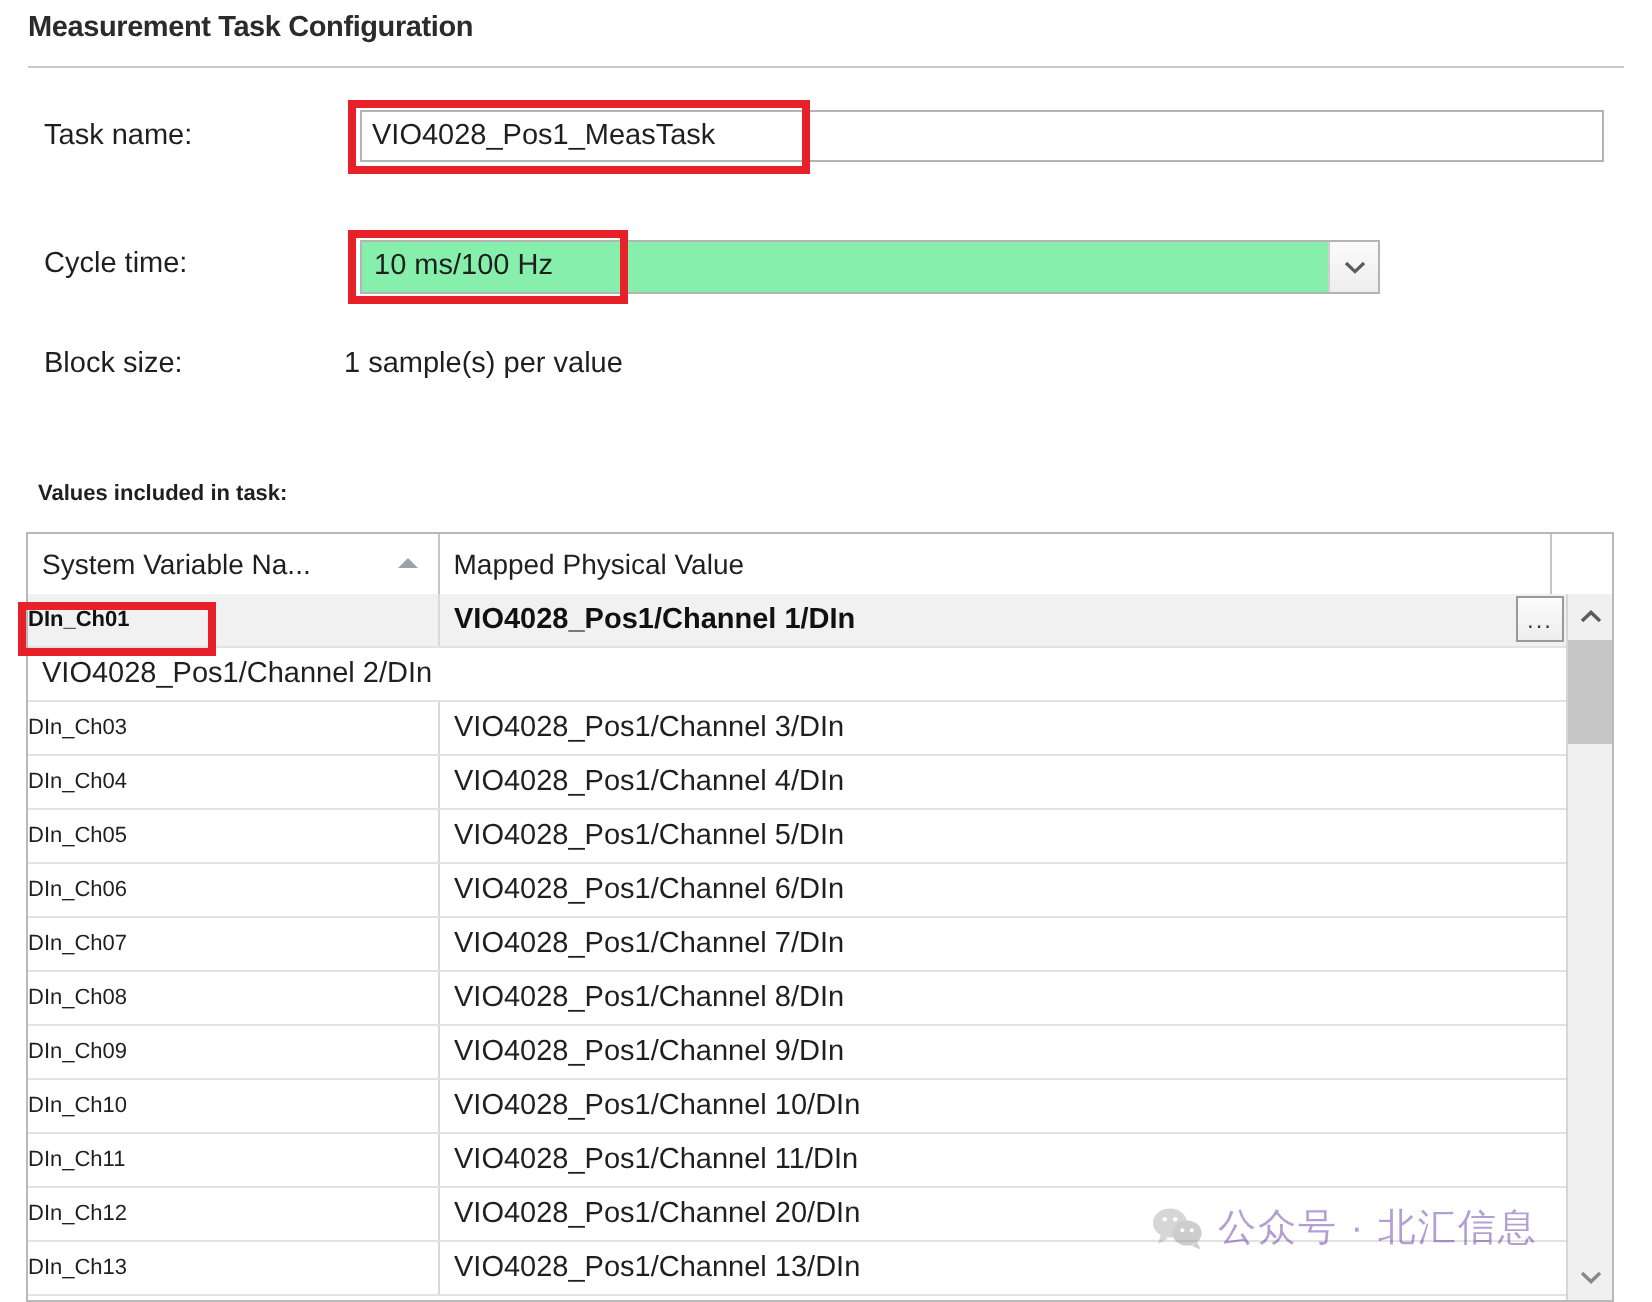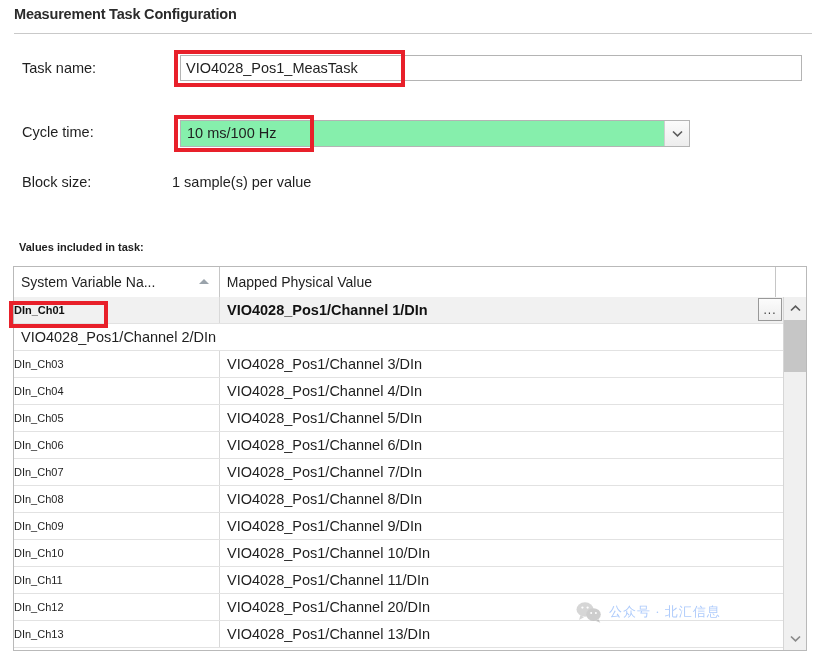--- a/index.html
+++ b/index.html
@@ -290,23 +290,23 @@
     left: 576px;
     top: 601px;
     display: flex;
     align-items: center;
     gap: 7px;
     z-index: 30;
     opacity: 0.42;
     pointer-events: none;
   }
   #watermark-text {
-    font-size: 13px;
-    color: #3b82f6;
-    font-family: Liberation Serif, serif;
+    font-size: 19px;
+    color: #4c1d95;
+    font-family: Liberation Sans, sans-serif;
     white-space: nowrap;
     letter-spacing: 1px;
   }
   #wechat-icon svg { display: block; }
 </style>
 </head>
 <body>
 
 <div id="title-bar">
   <div id="title-text">Measurement Task Configuration</div>

